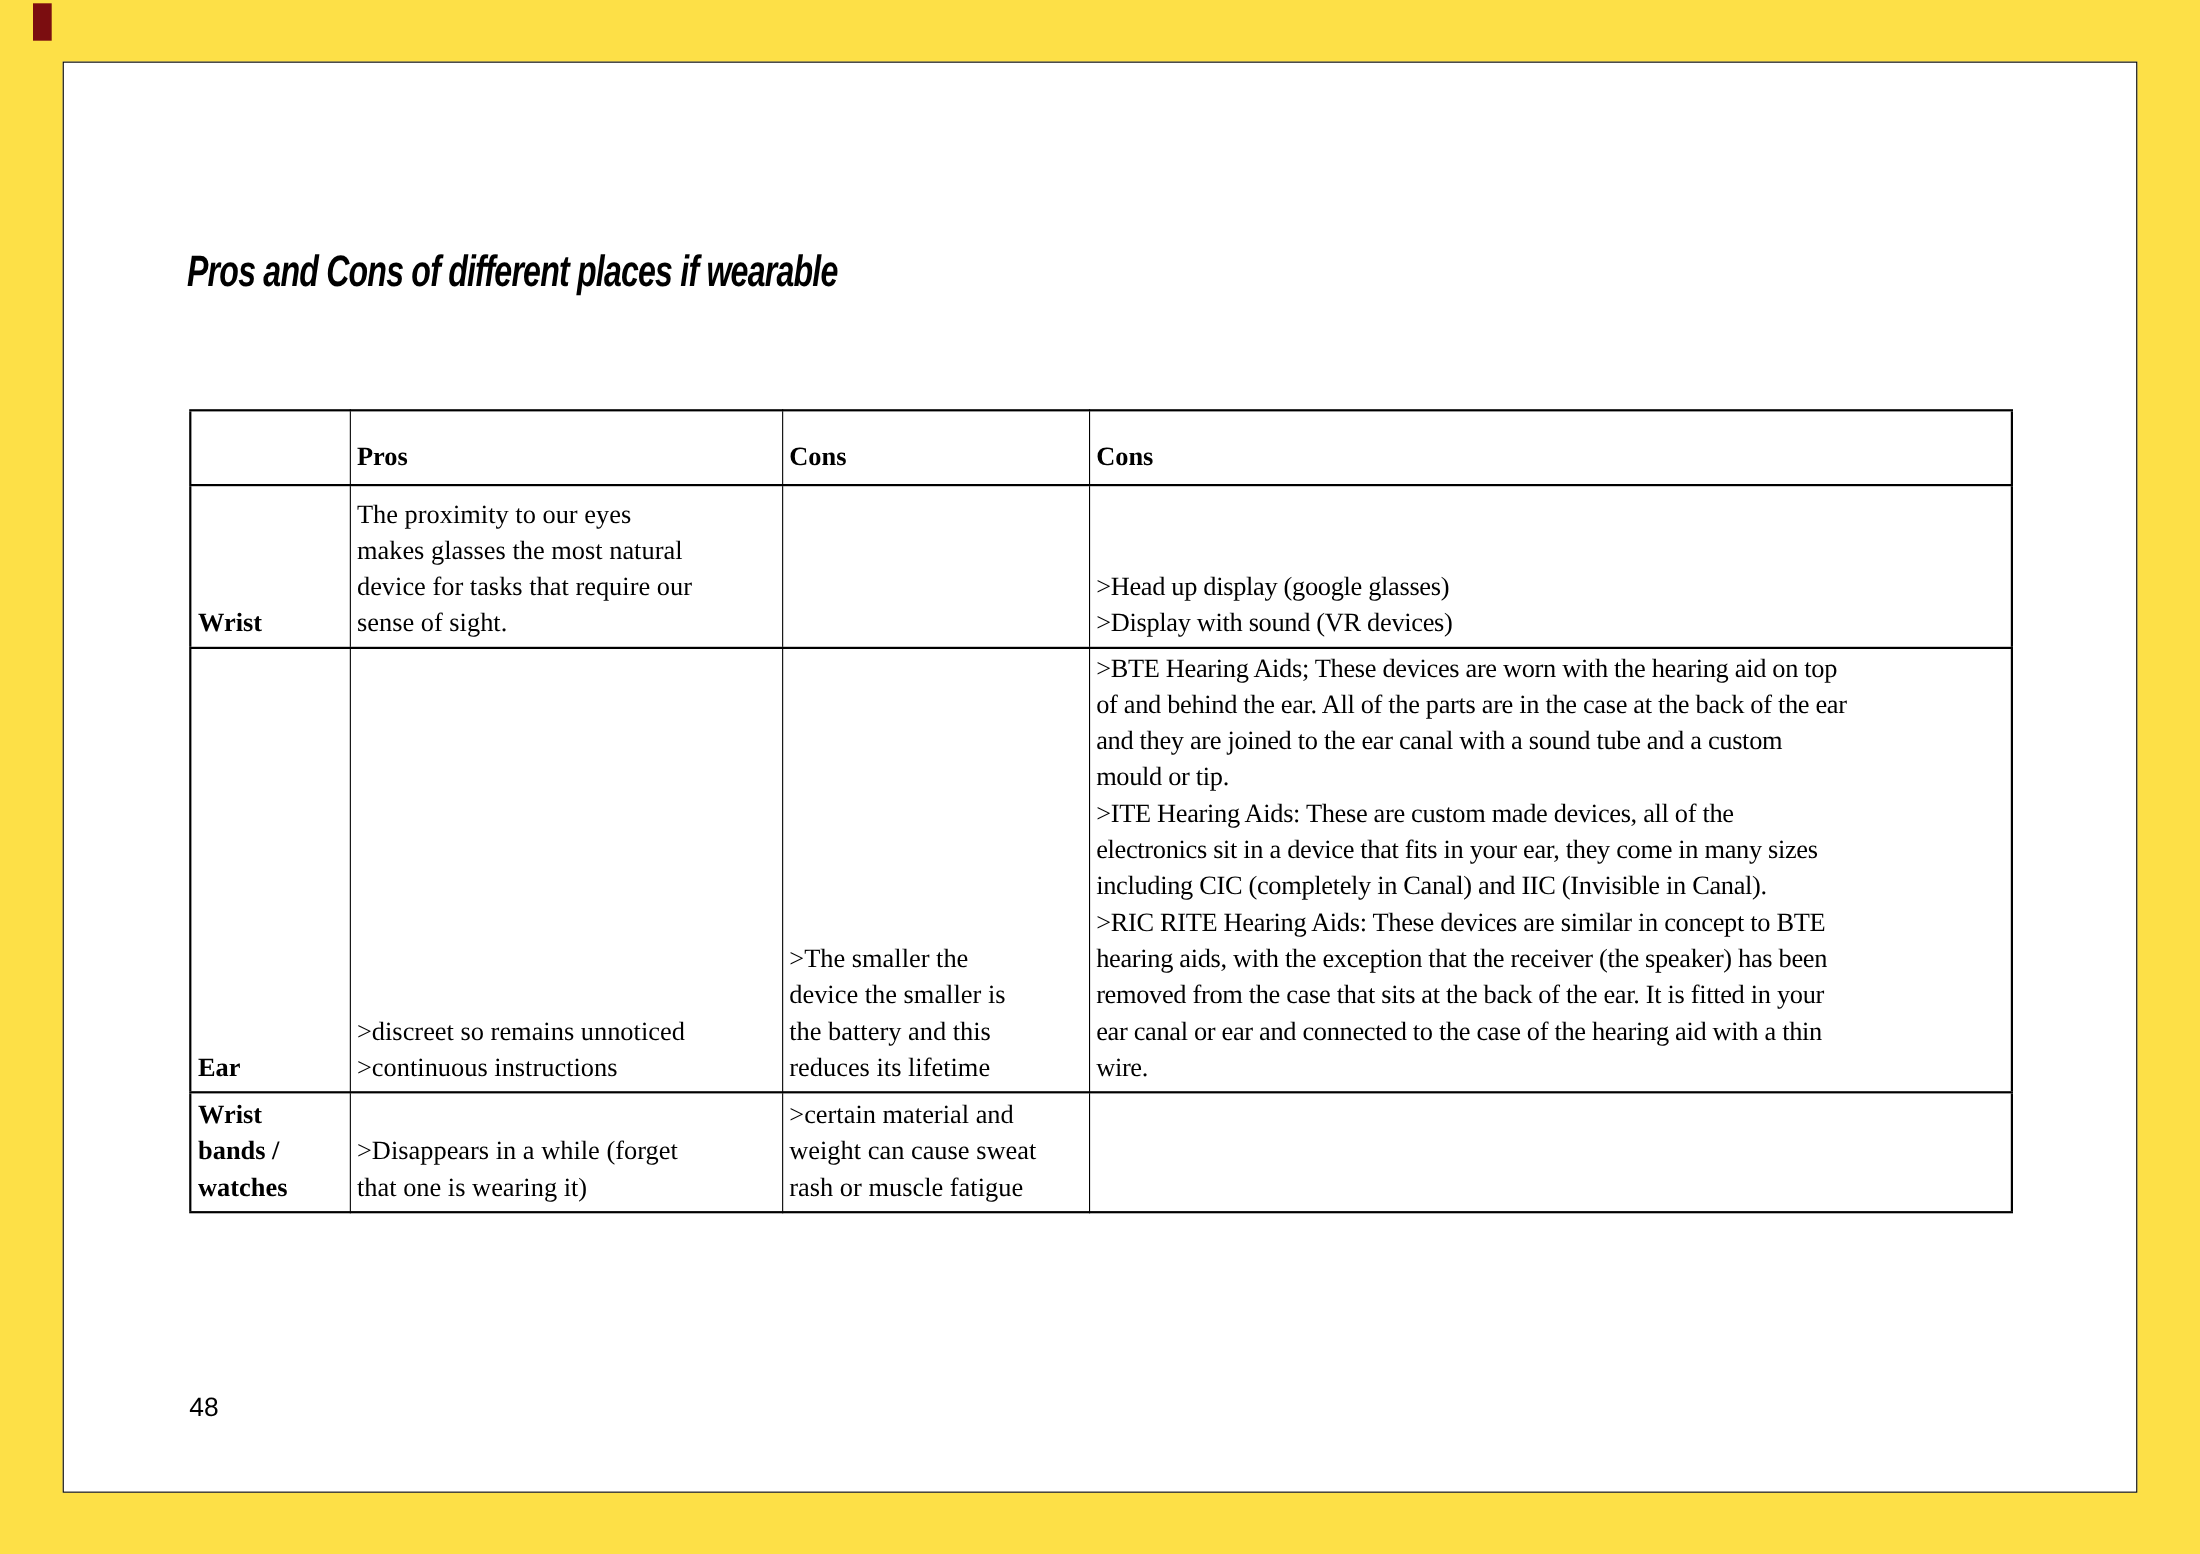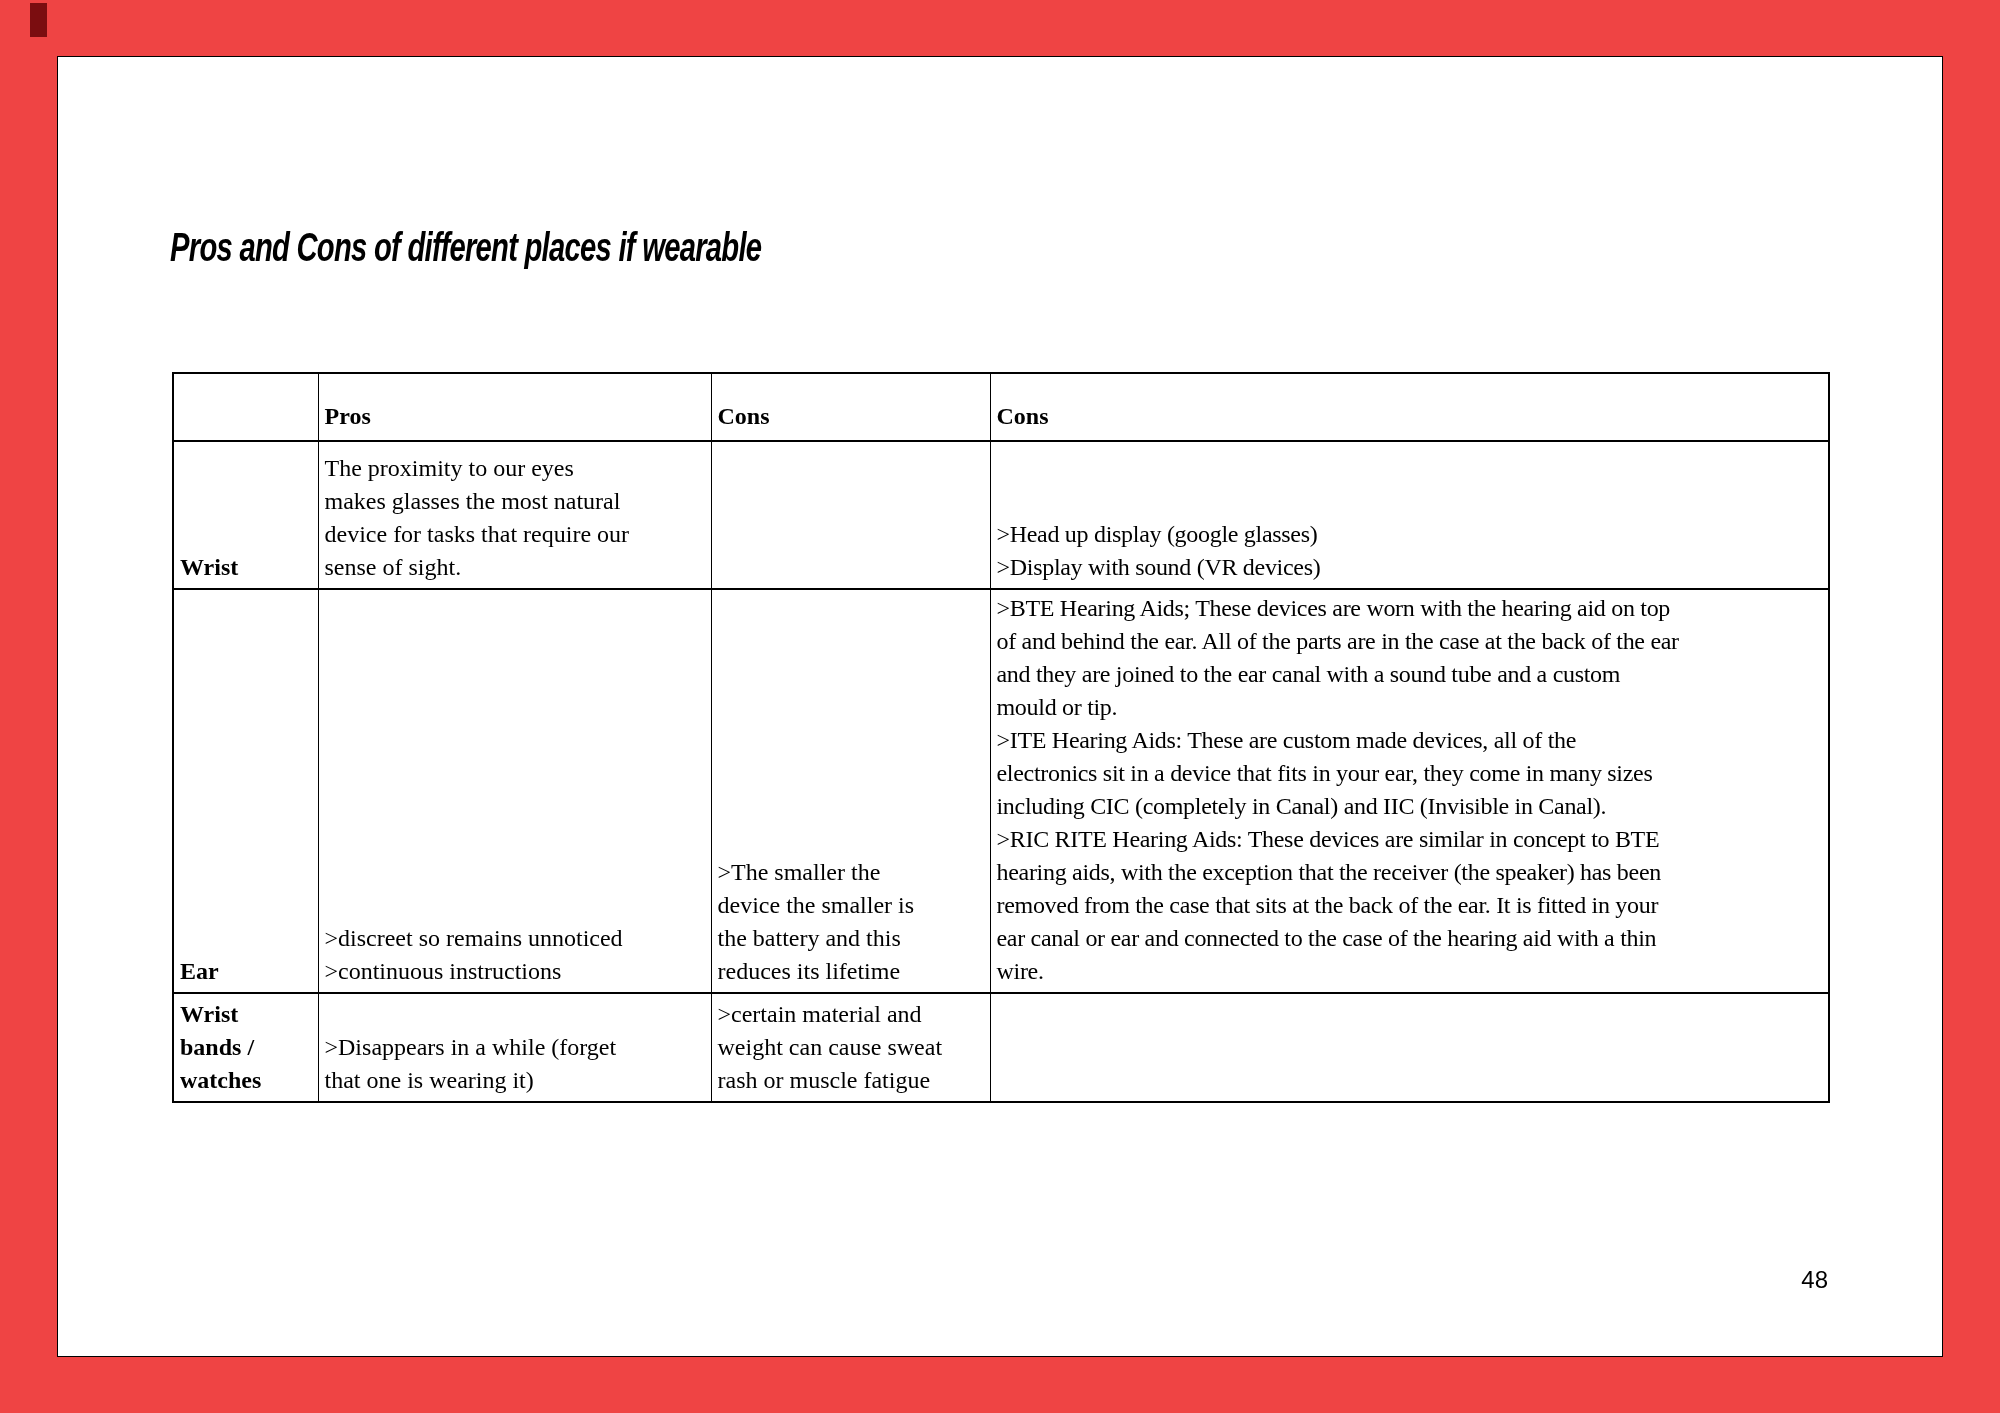--- a/index.html
+++ b/index.html
@@ -5,21 +5,21 @@
   html, body {
     margin: 0;
     padding: 0;
     background: #ffffff;
     font-family: "Liberation Serif", serif;
   }
   .canvas {
     position: relative;
     width: 2000px;
     height: 1413px;
-    background: #ef4444;
+    background: #fde047;
     overflow: hidden;
     color: #000000;
   }
   .red-mark {
     position: absolute;
     left: 30px;
     top: 3px;
     width: 17px;
     height: 34px;
     background: #7b0d10;
@@ -98,21 +98,21 @@
   }
   td.types-cell {
     letter-spacing: -0.3px;
     border-radius: 18px;
   }
   .pagenum {
     position: absolute;
     left: 172px;
     top: 1266px;
     width: 1656px;
-    text-align: right;
+    text-align: left;
     font-family: "Liberation Sans", sans-serif;
     font-size: 24px;
     line-height: 28px;
   }
 </style>
 </head>
 <body>
 
 <div class="canvas">
 

